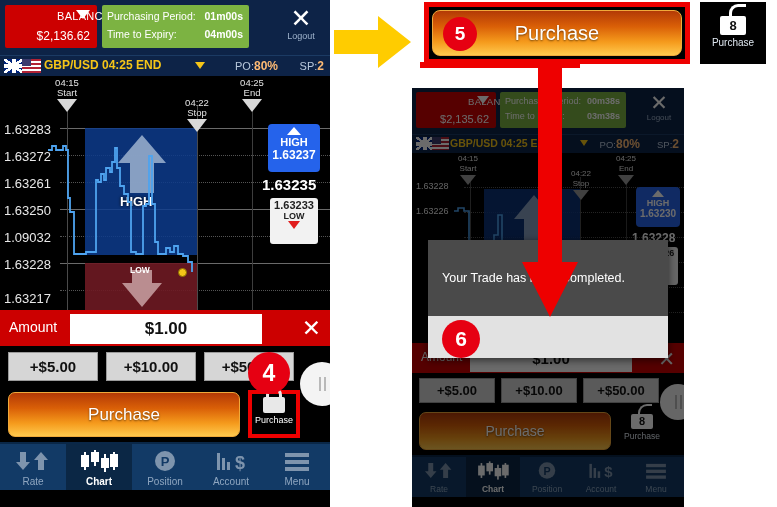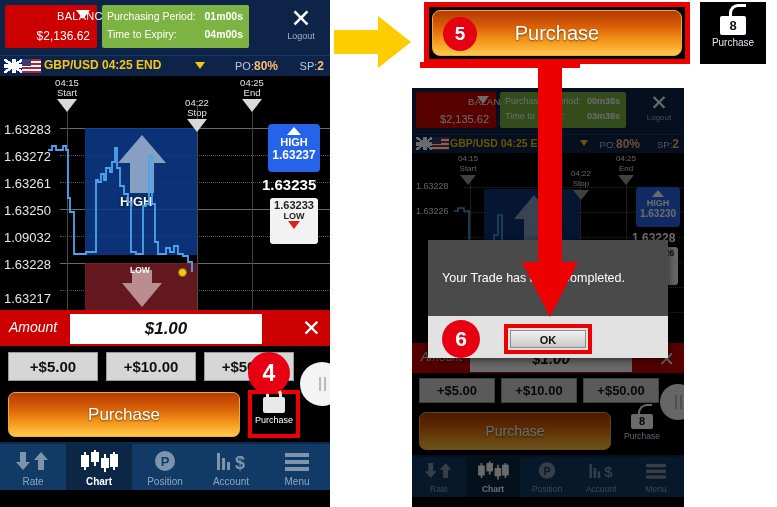--- a/index.html
+++ b/index.html
@@ -71,21 +71,21 @@
       border-right:7px solid transparent;border-bottom:8px solid #fff;}
   .hiLbl{font-size:11px;font-weight:bold;margin-top:1px;}
   .hiVal{font-size:12px;font-weight:bold;}
   .midVal{position:absolute;font-size:15px;color:#fff;font-weight:bold;text-align:left;}
   .loBox{position:absolute;background:#f2f2f2;border-radius:3px;text-align:center;color:#222;}
   .loVal{font-size:11px;font-weight:bold;margin-top:1px;}
   .loLbl{font-size:9px;font-weight:bold;}
   .loTri{margin:0 auto;width:0;height:0;border-left:6px solid transparent;
       border-right:6px solid transparent;border-top:8px solid #e11d1d;}
 
-  .amtBar{position:relative;width:100%;height:36px;background:#cc0000;font-style:italic;}
+  .amtBar{position:relative;width:100%;height:36px;background:#cc0000;}
   .amtLbl{position:absolute;left:9px;top:9px;font-size:14px;color:#fff;}
   .amtField{position:absolute;left:70px;top:4px;width:190px;height:28px;background:#fff;
       border:1px solid #fff;text-align:center;font-size:17px;font-weight:bold;color:#111;line-height:28px;}
   .amtX{position:absolute;right:9px;top:5px;font-size:23px;color:#fff;font-weight:bold;font-family:"DejaVu Sans",sans-serif;}
 
   .qbRow{position:relative;width:100%;height:40px;background:#000;padding-left:17px;}
   .qb{position:absolute;top:6px;height:27px;background:#d6d6d6;border:1px solid #9a9a9a;
       text-align:center;line-height:27px;font-size:15px;font-weight:bold;color:#111;}
 
   .purRow{position:relative;width:100%;height:56px;background:#000;}
@@ -529,22 +529,19 @@
     </div>
 
     <div class="handle" style="left:248px;top:296px;width:36px;height:36px">
       <i style="left:15px"></i>
         <i style="left:20px"></i>
     </div>
   </div>
 
   <div class="dialog">
     <div class="dlgMsg">Your Trade has been Completed.</div>
-    <div class="dlgOkWrap">
-      <div class="dlgOk">OK</div>
-    </div>
     <div class="badge" style="left:14px;top:80px;width:38px;height:38px;font-size:21px;line-height:38px">6</div>
   </div>
 </div>
 
 <svg id="redArrow" viewBox="0 0 60 260">
   <polygon points="18,0 42,0 42,200 58,200 30,255 2,200 18,200" fill="#ee0000"></polygon>
 </svg>
 
 </body></html>

